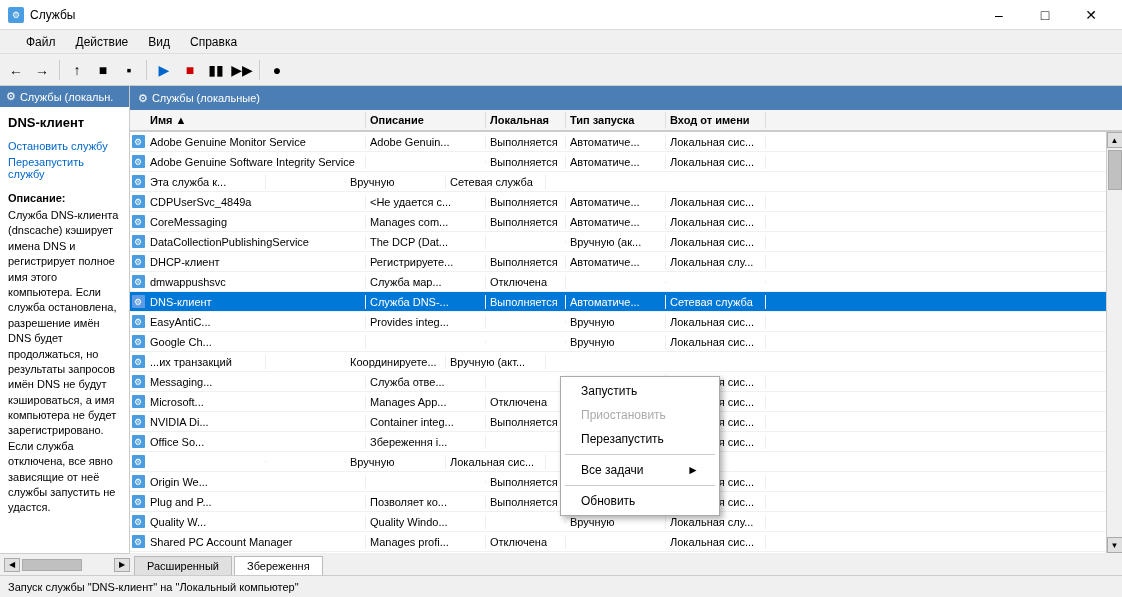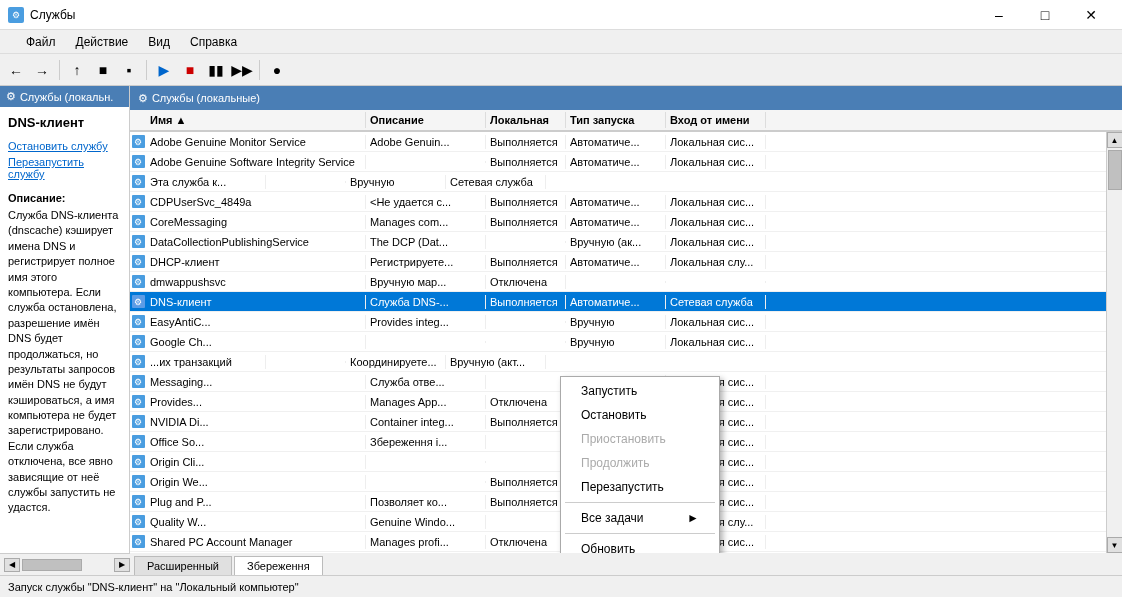--- a/index.html
+++ b/index.html
@@ -36,21 +36,21 @@
 
     
     .main-area { display: flex; height: calc(597px - 30px - 24px - 32px - 22px - 22px); }
 
     
     .left-panel { width: 130px; background: #fff; border-right: 1px solid #ccc; overflow: hidden; display: flex; flex-direction: column; }
     .left-panel-header { background: #4a7eb5; color: white; padding: 4px 6px; font-size: 11px; display: flex; align-items: center; gap: 4px; }
     .left-panel-content { padding: 8px; flex: 1; overflow-y: auto; }
     .service-name { font-size: 13px; font-weight: bold; margin-bottom: 10px; }
     .service-links { display: flex; flex-direction: column; gap: 4px; margin-bottom: 12px; }
-    .service-link { color: #0066cc; text-decoration: underline; cursor: pointer; font-size: 11px; }
+    .service-link { color: #0066cc; cursor: pointer; font-size: 11px; }
     .description-label { font-size: 11px; font-weight: bold; margin-bottom: 4px; }
     .description-text { font-size: 11px; line-height: 1.4; color: #000; }
 
     
     .right-panel { flex: 1; display: flex; flex-direction: column; background: #fff; overflow: hidden; }
     .right-panel-header { background: #4a7eb5; color: white; padding: 4px 8px; font-size: 11px; display: flex; align-items: center; gap: 4px; min-height: 24px; }
     .table-header { display: flex; background: #f5f5f5; border-bottom: 2px solid #ccc; min-height: 22px; align-items: center; font-weight: bold; font-size: 11px; }
     .table-header-cell { padding: 2px 4px; border-right: 1px solid #ddd; white-space: nowrap; overflow: hidden; cursor: pointer; }
     .col-name { width: 220px; flex-shrink: 0; }
     .col-desc { width: 120px; flex-shrink: 0; }
@@ -249,21 +249,21 @@
     <div class="table-cell col-desc">Регистрируете...</div>
     <div class="table-cell col-status">Выполняется</div>
     <div class="table-cell col-startup">Автоматиче...</div>
     <div class="table-cell col-logon">Локальная слу...</div>
   </div>
               <div class="table-row">
     <div style="width:16px;flex-shrink:0;display:flex;align-items:center;justify-content:center;">
       <div style="width:13px;height:13px;background:#4a9de0;border-radius:1px;display:flex;align-items:center;justify-content:center;font-size:9px;color:white;">⚙</div>
     </div>
     <div class="table-cell col-name">dmwappushsvc</div>
-    <div class="table-cell col-desc">Вручную мар...</div>
+    <div class="table-cell col-desc">Служба мар...</div>
     <div class="table-cell col-status">Отключена</div>
     <div class="table-cell col-startup"></div>
     <div class="table-cell col-logon"></div>
   </div>
               <div class="table-row selected">
     <div style="width:16px;flex-shrink:0;display:flex;align-items:center;justify-content:center;">
       <div style="width:13px;height:13px;background:#5c9ce6;border-radius:1px;display:flex;align-items:center;justify-content:center;font-size:9px;color:white;">⚙</div>
     </div>
     <div class="table-cell col-name">DNS-клиент</div>
     <div class="table-cell col-desc">Служба DNS-...</div>
@@ -307,21 +307,21 @@
     <div class="table-cell col-name">Messaging...</div>
     <div class="table-cell col-desc">Служба отве...</div>
     <div class="table-cell col-status"></div>
     <div class="table-cell col-startup">Вручную (ак...</div>
     <div class="table-cell col-logon">Локальная сис...</div>
   </div>
               <div class="table-row">
     <div style="width:16px;flex-shrink:0;display:flex;align-items:center;justify-content:center;">
       <div style="width:13px;height:13px;background:#4a9de0;border-radius:1px;display:flex;align-items:center;justify-content:center;font-size:9px;color:white;">⚙</div>
     </div>
-    <div class="table-cell col-name">Provides...</div>
+    <div class="table-cell col-name">Microsoft...</div>
     <div class="table-cell col-desc">Manages App...</div>
     <div class="table-cell col-status">Отключена</div>
     <div class="table-cell col-startup"></div>
     <div class="table-cell col-logon">Локальная сис...</div>
   </div>
               <div class="table-row">
     <div style="width:16px;flex-shrink:0;display:flex;align-items:center;justify-content:center;">
       <div style="width:13px;height:13px;background:#4a9de0;border-radius:1px;display:flex;align-items:center;justify-content:center;font-size:9px;color:white;">⚙</div>
     </div>
     <div class="table-cell col-name">NVIDIA Di...</div>
@@ -337,21 +337,20 @@
     <div class="table-cell col-name">Office Sо...</div>
     <div class="table-cell col-desc">Збереження і...</div>
     <div class="table-cell col-status"></div>
     <div class="table-cell col-startup">Вручную</div>
     <div class="table-cell col-logon">Локальная сис...</div>
   </div>
               <div class="table-row">
     <div style="width:16px;flex-shrink:0;display:flex;align-items:center;justify-content:center;">
       <div style="width:13px;height:13px;background:#4a9de0;border-radius:1px;display:flex;align-items:center;justify-content:center;font-size:9px;color:white;">⚙</div>
     </div>
-    <div class="table-cell col-name">Origin Cli...</div>
     <div class="table-cell col-desc"></div>
     <div class="table-cell col-status"></div>
     <div class="table-cell col-startup">Вручную</div>
     <div class="table-cell col-logon">Локальная сис...</div>
   </div>
               <div class="table-row">
     <div style="width:16px;flex-shrink:0;display:flex;align-items:center;justify-content:center;">
       <div style="width:13px;height:13px;background:#4a9de0;border-radius:1px;display:flex;align-items:center;justify-content:center;font-size:9px;color:white;">⚙</div>
     </div>
     <div class="table-cell col-name">Origin We...</div>
@@ -368,21 +367,21 @@
     <div class="table-cell col-desc">Позволяет ко...</div>
     <div class="table-cell col-status">Выполняется</div>
     <div class="table-cell col-startup">Вручную</div>
     <div class="table-cell col-logon">Локальная сис...</div>
   </div>
               <div class="table-row">
     <div style="width:16px;flex-shrink:0;display:flex;align-items:center;justify-content:center;">
       <div style="width:13px;height:13px;background:#4a9de0;border-radius:1px;display:flex;align-items:center;justify-content:center;font-size:9px;color:white;">⚙</div>
     </div>
     <div class="table-cell col-name">Quality W...</div>
-    <div class="table-cell col-desc">Genuine Windo...</div>
+    <div class="table-cell col-desc">Quality Windo...</div>
     <div class="table-cell col-status"></div>
     <div class="table-cell col-startup">Вручную</div>
     <div class="table-cell col-logon">Локальная слу...</div>
   </div>
               <div class="table-row">
     <div style="width:16px;flex-shrink:0;display:flex;align-items:center;justify-content:center;">
       <div style="width:13px;height:13px;background:#4a9de0;border-radius:1px;display:flex;align-items:center;justify-content:center;font-size:9px;color:white;">⚙</div>
     </div>
     <div class="table-cell col-name">Shared PC Account Manager</div>
     <div class="table-cell col-desc">Manages profi...</div>
@@ -406,23 +405,21 @@
               <div class="scroll-thumb"></div>
             </div>
             <div class="scroll-btn">▼</div>
           </div>
         </div>
       </div>
     </div>
 
     <div class="context-menu" id="context-menu">
         <div class="context-item">Запустить</div>
-        <div class="context-item">Остановить</div>
         <div class="context-item disabled">Приостановить</div>
-        <div class="context-item disabled">Продолжить</div>
         <div class="context-item">Перезапустить</div>
         <div class="context-separator"></div>
         <div class="context-item"><span>Все задачи</span><span style="float:right;">►</span></div>
         <div class="context-separator"></div>
         <div class="context-item">Обновить</div>
       </div>
 
   </div>
 </div>
 

